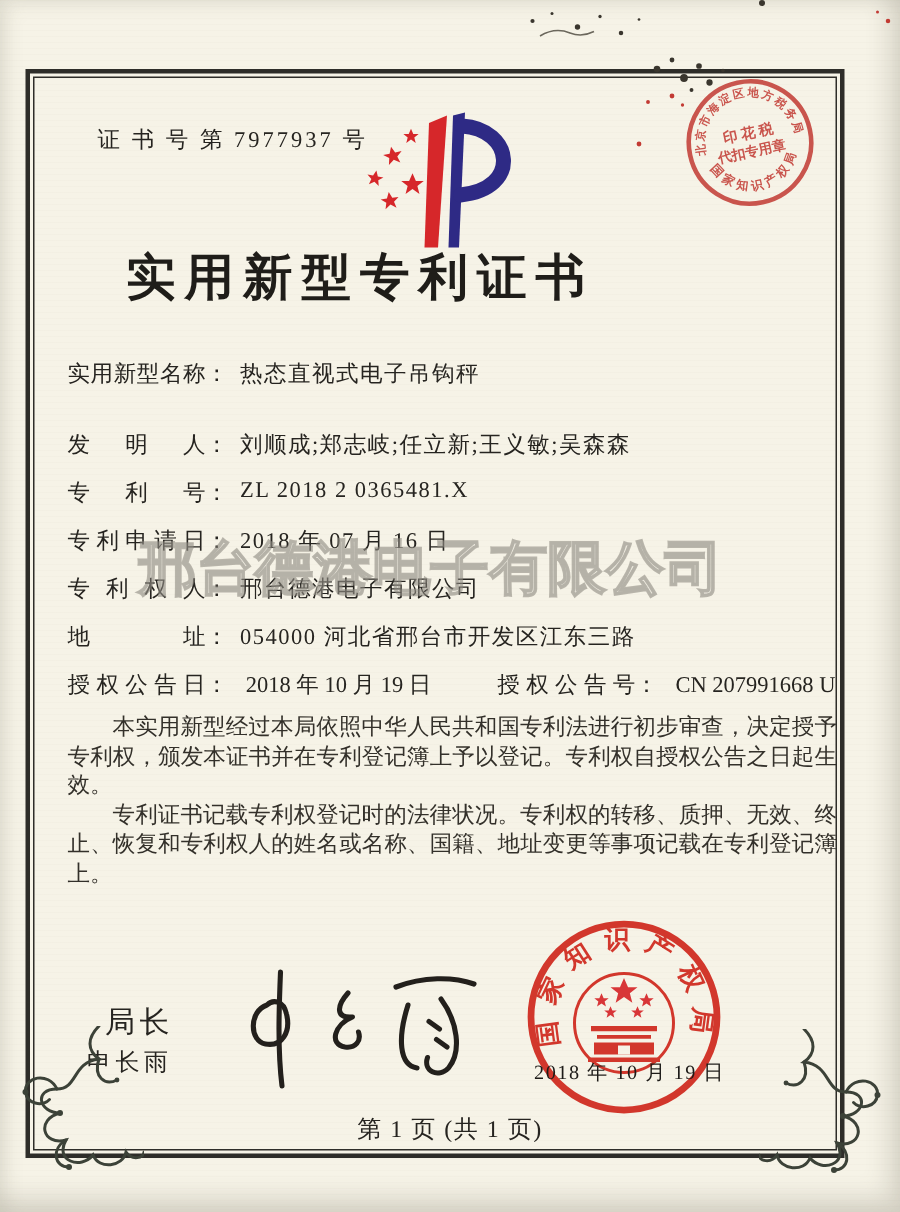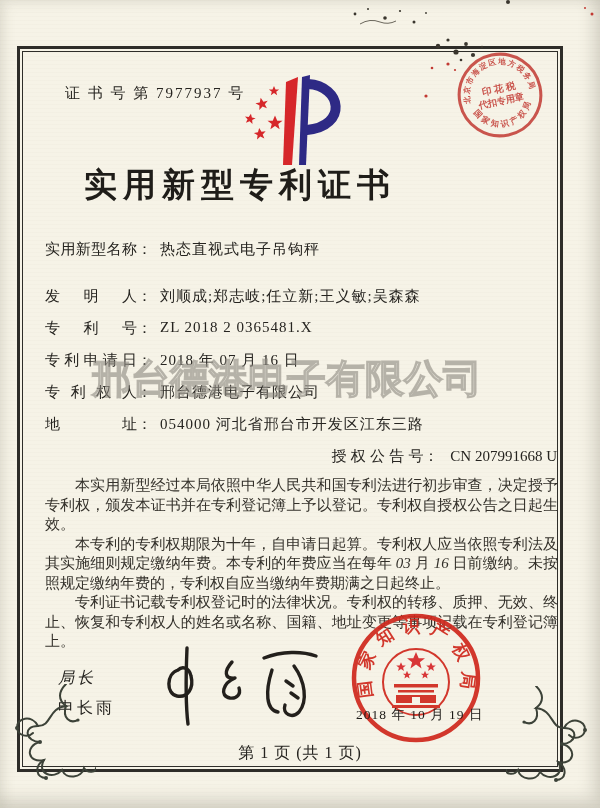--- a/index.html
+++ b/index.html
@@ -19,21 +19,21 @@
   .frow{display:flex;align-items:flex-start;height:20px;margin-bottom:12px;font-weight:500;}
   .frow.gap-big{margin-bottom:27px;}
   .flabel{display:inline-block;width:92px;text-align:justify;text-align-last:justify;}
   .fcolon{margin-right:8px;}
   .fvalue{letter-spacing:1px;}
   .grant{position:absolute;left:45px;top:447px;width:512px;display:flex;font-size:15px;font-weight:500;}
   .grant .right{margin-left:auto;}
   .bodytxt{position:absolute;left:45px;top:476px;width:513px;font-size:15px;
     line-height:19.5px;text-align:justify;color:var(--body-ink,#33302a);font-style:oblique 4deg;}
   .bodytxt p{margin:0;text-indent:2em;}
-  .signer-title{position:absolute;left:58px;top:668px;font-size:16px;letter-spacing:3px;font-style:italic;}
+  .signer-title{position:absolute;left:70px;top:668px;font-size:20px;letter-spacing:3px;}
   .signer-name{position:absolute;left:58px;top:698px;font-size:16px;letter-spacing:3px;font-family:Liberation Mono, monospace;}
   .autograph{position:absolute;left:152px;top:638px;width:180px;height:92px;}
   .seal{position:absolute;left:346px;top:608px;width:140px;height:140px;opacity:.92;}
   .seal-date{position:absolute;left:356px;top:706px;font-size:13.5px;letter-spacing:1px;
     color:#1d1b18;z-index:5;font-weight:500;}
   .footer{position:absolute;left:0;top:743px;width:600px;text-align:center;font-size:16px;letter-spacing:1px;}
   .watermark{position:absolute;left:92px;top:352px;font-size:39px;font-weight:700;letter-spacing:0px;
     color:rgba(205,202,192,0.18);-webkit-text-stroke:1.2px rgba(135,132,122,0.55);
     white-space:nowrap;z-index:3;pointer-events:none;}
   .stamp{position:absolute;left:448px;top:44px;width:104px;height:102px;transform:rotate(-12deg);opacity:.85;}
@@ -97,29 +97,32 @@
       <span class="fvalue">邢台德港电子有限公司</span>
     </div>
     <div class="frow">
       <span class="flabel">地址</span>
         <span class="fcolon">：</span>
       <span class="fvalue">054000  河北省邢台市开发区江东三路</span>
     </div>
   </div>
 
   <div class="grant">
+    <span class="left">
+      <span class="flabel">授权公告日</span><span class="fcolon">：</span>
+      <span>2018 年 10 月 19 日</span>
+    </span>
     <span class="right">
       <span class="flabel">授权公告号</span><span class="fcolon">：</span>
       <span>CN 207991668 U</span>
     </span>
   </div>
 
   <div class="bodytxt">
     <p>本实用新型经过本局依照中华人民共和国专利法进行初步审查，决定授予专利权，颁发本证书并在专利登记簿上予以登记。专利权自授权公告之日起生效。</p>
-    <p>本专利的专利权期限为十年，自申请日起算。专利权人应当依照专利法及其实施细则规定缴纳年费。本专利的年费应当在每年 03 月 16 日前缴纳。未按照规定缴纳年费的，专利权自应当缴纳年费期满之日起终止。</p>
     <p>专利证书记载专利权登记时的法律状况。专利权的转移、质押、无效、终止、恢复和专利权人的姓名或名称、国籍、地址变更等事项记载在专利登记簿上。</p>
   </div>
 
   <div class="signer-title">局长</div>
   <div class="signer-name">申长雨</div>
 
   <svg class="autograph" viewBox="0 0 180 92">
     <g stroke="#23201c" stroke-width="3.4" fill="none" stroke-linecap="round" stroke-linejoin="round">
       <path d="M26,32 C14,36 14,56 25,58 C36,60 42,50 39,38 C37,29 30,28 26,32"></path>
       <path d="M35,10 C34,34 33,62 36,86"></path>

